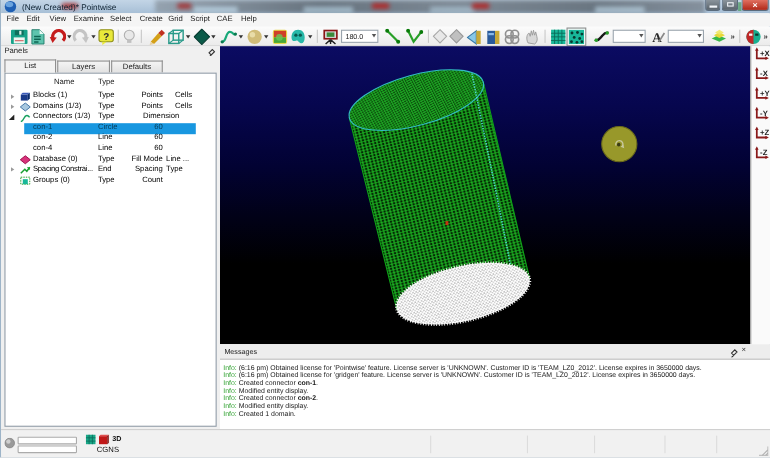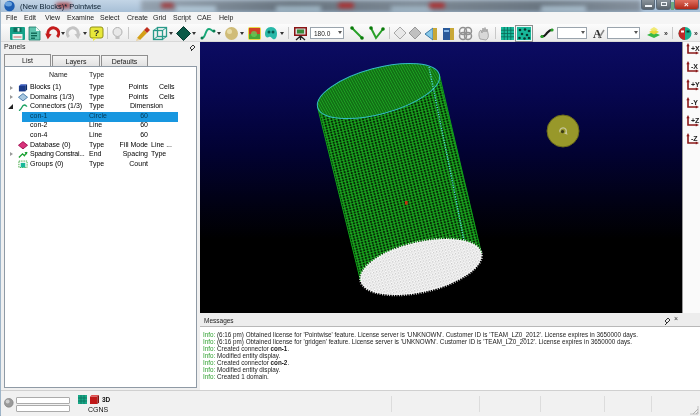--- a/index.html
+++ b/index.html
@@ -56,21 +56,21 @@
   <div class="patch" style="left:390px;top:6px;width:40px;height:6px;background:#b4cede;opacity:.6"></div>
   <div class="patch" style="left:540px;top:6px;width:45px;height:6px;background:#bcd4e4;opacity:.7"></div>
   <div class="patch" style="left:55px;top:3px;width:15px;height:5px;background:#a52828;border-radius:2px;opacity:.9"></div>
   <div class="patch" style="left:160px;top:3px;width:13px;height:5px;background:#a52828;border-radius:2px;opacity:.85"></div>
   <div class="patch" style="left:337px;top:3px;width:16px;height:5px;background:#b02a2a;border-radius:2px"></div>
   <div class="patch" style="left:428px;top:3px;width:16px;height:5px;background:#b02a2a;border-radius:2px"></div>
   <svg class="abs" style="left:2px;top:0" width="13" height="12">
         <circle cx="6.5" cy="6" r="5.2" fill="#1e5fb4"></circle>
         <ellipse cx="5.5" cy="4" rx="3.5" ry="2.5" fill="#7db4e8" opacity=".8"></ellipse>
       </svg>
-  <div id="ttext" class="abs">(New Blocks)* Pointwise</div>
+  <div id="ttext" class="abs">(New Created)* Pointwise</div>
   <div class="abs winbtn" style="left:640px;width:14px;background:linear-gradient(#8a949c,#5a646c)">
         <div style="position:absolute;left:3px;top:5px;width:7px;height:2px;background:#f0f4f8"></div>
       </div>
   <div class="abs winbtn" style="left:655px;width:15px;background:linear-gradient(#8a949c,#5a646c)">
         <div style="position:absolute;left:4px;top:2px;width:6px;height:4px;border:1px solid #f0f4f8"></div>
       </div>
   <div class="abs" style="left:670px;top:2px;width:3px;height:8px;background:#4a9a5a;opacity:.7"></div>
   <div class="abs winbtn" style="left:673px;width:25px;background:linear-gradient(#e07060,#b02818)">
         <div style="position:absolute;left:9px;top:1px;color:#fff;font-size:8px;font-weight:bold;line-height:8px">×</div>
       </div>

